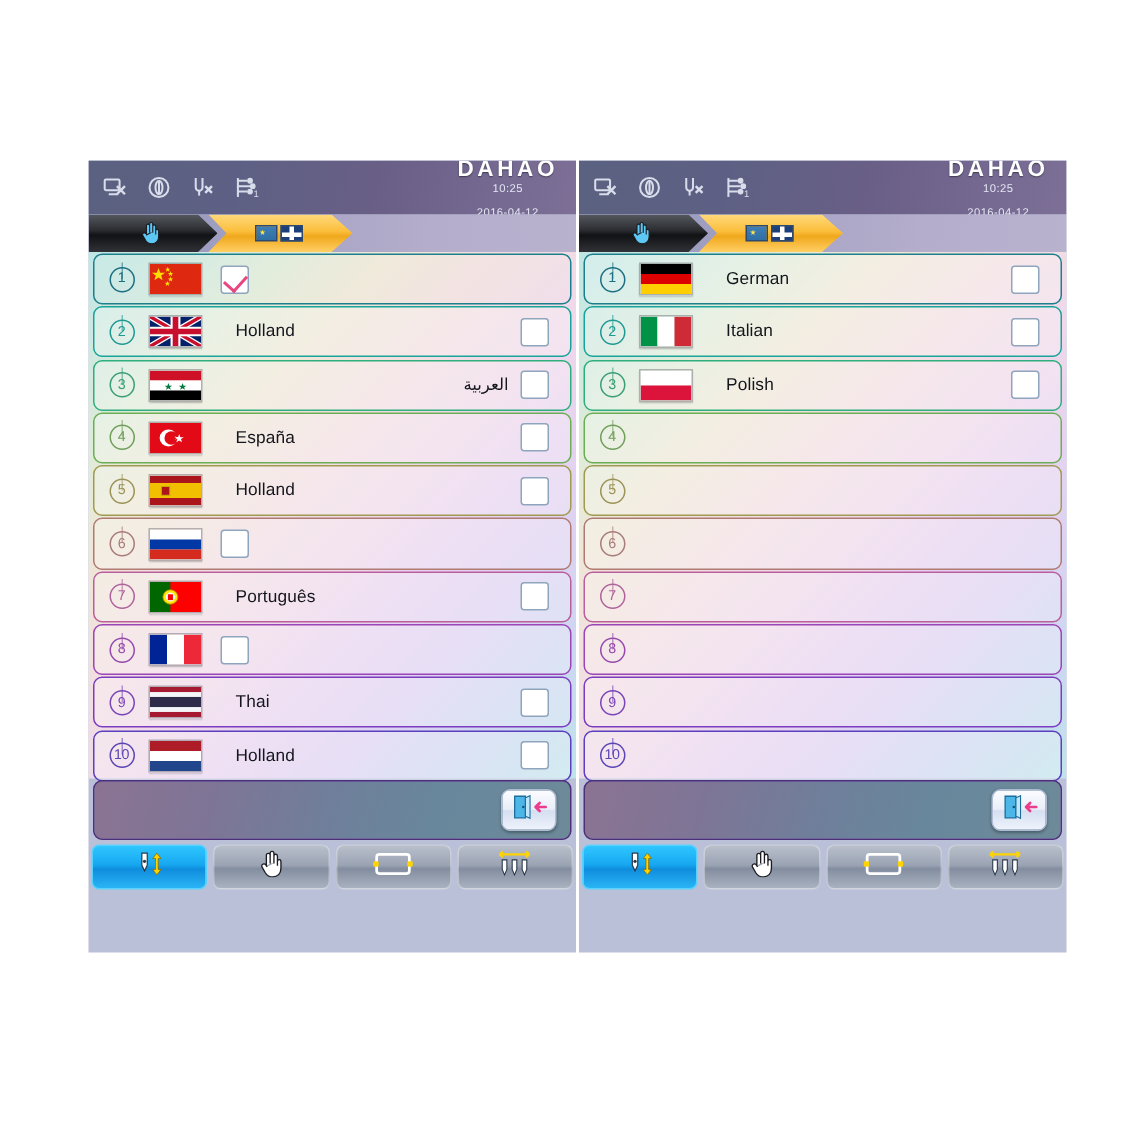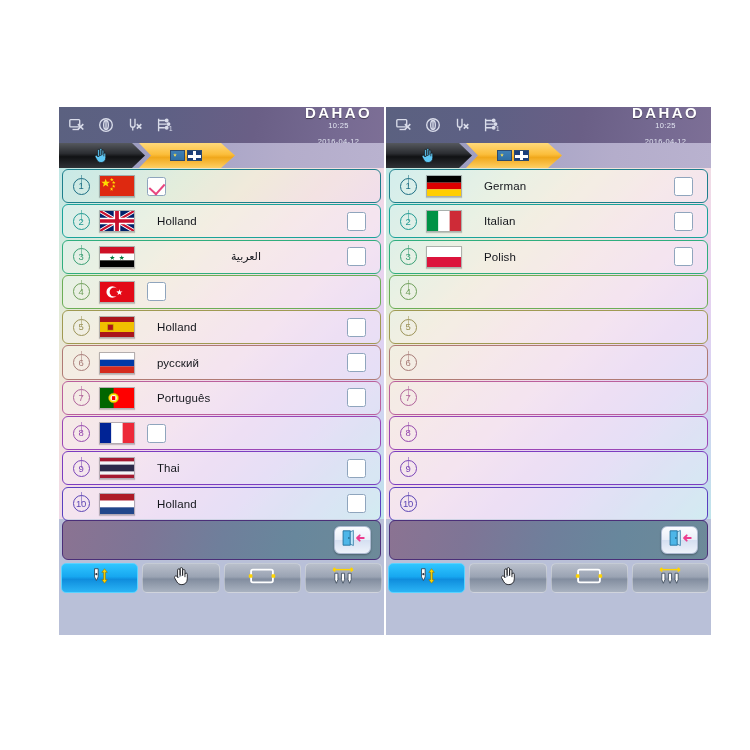--- a/index.html
+++ b/index.html
@@ -182,21 +182,21 @@
 
   .label {
     flex: 1 1 auto;
     font-size: 11.5px;
     color: #14161c;
     padding-left: 18px;
     letter-spacing: .1px;
     white-space: nowrap;
     overflow: hidden;
   }
-  .label.rtl { direction: rtl; text-align: center; padding-left: 14px; font-size: 11px; }
+  .label.rtl { direction: rtl; text-align: right; padding-left: 14px; font-size: 11px; }
   .label.blank { color: transparent; }
 
   .cbcell { width: 34px; flex: 0 0 34px; display:flex; align-items:center; justify-content:center; }
   .cbox {
     width: 19px; height: 19px;
     background: #ffffff;
     border: 1.2px solid #8fa5bd;
     border-radius: 2.5px;
     position: relative;
     box-shadow: inset 0 0 0 1px rgba(255,255,255,.7);
@@ -378,20 +378,21 @@
             </div>
             <div class="flagcell">
               <span class="flag"><svg xmlns="http://www.w3.org/2000/svg" viewBox="0 0 36 22" preserveAspectRatio="none" width="100%" height="100%">
                   <rect width="36" height="22" fill="#e30a17"></rect>
                   <circle cx="13" cy="11" r="6.2" fill="#fff"></circle>
                   <circle cx="15.1" cy="11" r="4.9" fill="#e30a17"></circle>
                   <polygon points="20.3,11 17.2,9.6 19.1,11 17.2,12.4" fill="#fff"></polygon>
                   <polygon points="20.6,8 21.4,10.4 23.9,10.4 21.9,11.8 22.6,14.2 20.6,12.8 18.6,14.2 19.3,11.8 17.3,10.4 19.8,10.4" fill="#fff"></polygon>
                 </svg></span>
             </div>
+            <div class="label">España</div>
             <div class="cbcell">
               <span class="cbox  "></span>
             </div>
           </div>
           <div class="row" data-i="4">
             <div class="numwrap">
               <span class="num">5</span>
             </div>
             <div class="flagcell">
               <span class="flag"><svg xmlns="http://www.w3.org/2000/svg" viewBox="0 0 36 22" preserveAspectRatio="none" width="100%" height="100%">
@@ -410,21 +411,20 @@
             <div class="numwrap">
               <span class="num">6</span>
             </div>
             <div class="flagcell">
               <span class="flag"><svg xmlns="http://www.w3.org/2000/svg" viewBox="0 0 36 22" preserveAspectRatio="none" width="100%" height="100%">
                   <rect width="36" height="7.34" fill="#fff"></rect>
                   <rect y="7.34" width="36" height="7.33" fill="#0039a6"></rect>
                   <rect y="14.67" width="36" height="7.33" fill="#d52b1e"></rect>
                 </svg></span>
             </div>
-            <div class="label">русский</div>
             <div class="cbcell">
               <span class="cbox  "></span>
             </div>
           </div>
           <div class="row" data-i="6">
             <div class="numwrap">
               <span class="num">7</span>
             </div>
             <div class="flagcell">
               <span class="flag"><svg xmlns="http://www.w3.org/2000/svg" viewBox="0 0 36 22" preserveAspectRatio="none" width="100%" height="100%">

